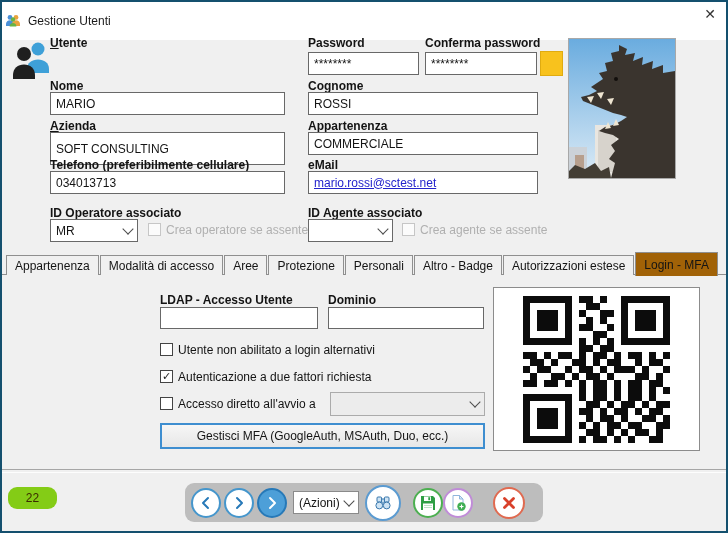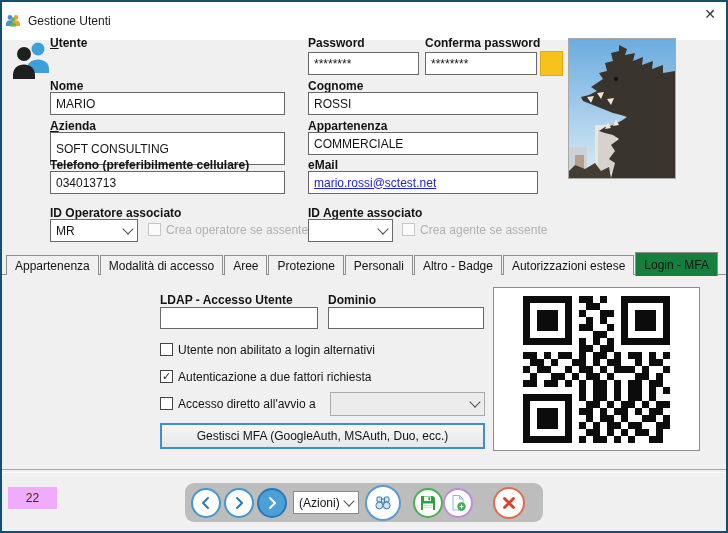--- a/index.html
+++ b/index.html
@@ -22,32 +22,32 @@
   .chk{position:absolute;display:flex;align-items:flex-start;}
   .chk .box{width:13px;height:13px;box-sizing:border-box;border:1px solid #444;background:#fff;
     font-size:11px;line-height:11px;color:#1c1c1c;text-align:center;flex:none;}
   .chk.dis .box{border-color:#c6c6c6;background:#fbfbfb;}
   .chk .txt{font-size:12px;color:#141414;margin-left:5px;white-space:nowrap;}
   .chk.dis .txt{color:#b0b0b0;}
   .gold{position:absolute;background:#f8c21d;border:1px solid #e0ab10;box-sizing:border-box;}
   .tabs{position:absolute;left:4px;top:249px;height:24px;display:flex;align-items:flex-end;z-index:2;}
   .tab{box-sizing:border-box;height:20px;border:1px solid #8f8f8f;border-bottom:none;background:#f0f0f0;
     font-size:12px;color:#141414;padding:3px 8px 0 8px;margin-right:1px;white-space:nowrap;}
-  .tab.active{height:24px;padding-top:5px;margin-bottom:-1px;z-index:3;position:relative;background:#15803d;}
+  .tab.active{height:24px;padding-top:5px;margin-bottom:-1px;z-index:3;position:relative;background:#a16207;}
   .panel-line{position:absolute;left:0;right:0;top:272px;border-top:1px solid #8f8f8f;}
   .mfa-btn{position:absolute;box-sizing:border-box;border:2px solid #3e8ed0;
     background:linear-gradient(#f6f6f6,#e7e7e7);font-size:12px;color:#141414;
     display:flex;align-items:center;justify-content:center;}
   .qrbox{position:absolute;background:#fff;border:1px solid #8c8c8c;box-sizing:border-box;
     display:flex;align-items:center;justify-content:center;}
   #qr{display:grid;grid-template-columns:repeat(21,7px);grid-auto-rows:7px;}
   #qr .qm{background:#fff;} #qr .qm.b{background:#0c0c0c;}
   .groove{position:absolute;left:0;right:0;top:467px;height:2px;border-top:1px solid #a6a6a6;border-bottom:1px solid #fdfdfd;}
-  .badge{position:absolute;background:#f0abfc;color:#3c2c00;font-size:12px;
-    display:flex;align-items:center;justify-content:center;}
+  .badge{position:absolute;background:#84cc16;color:#3c2c00;font-size:12px;
+    display:flex;align-items:center;justify-content:center;border-radius:9px;}
   .toolbar{position:absolute;background:#bdbdbd;border-radius:9px;display:flex;align-items:center;padding:0 6px;box-sizing:border-box;}
   .cbtn{border-radius:50%;background:#fff;box-sizing:border-box;display:flex;align-items:center;justify-content:center;flex:none;}
   .photo{position:absolute;border:1px solid #a8a8a8;box-sizing:border-box;overflow:hidden;background:#9ec4e4;}
   .bigicon{position:absolute;}
 </style>
 </head>
 <body>
 
 <div class="window">
 

